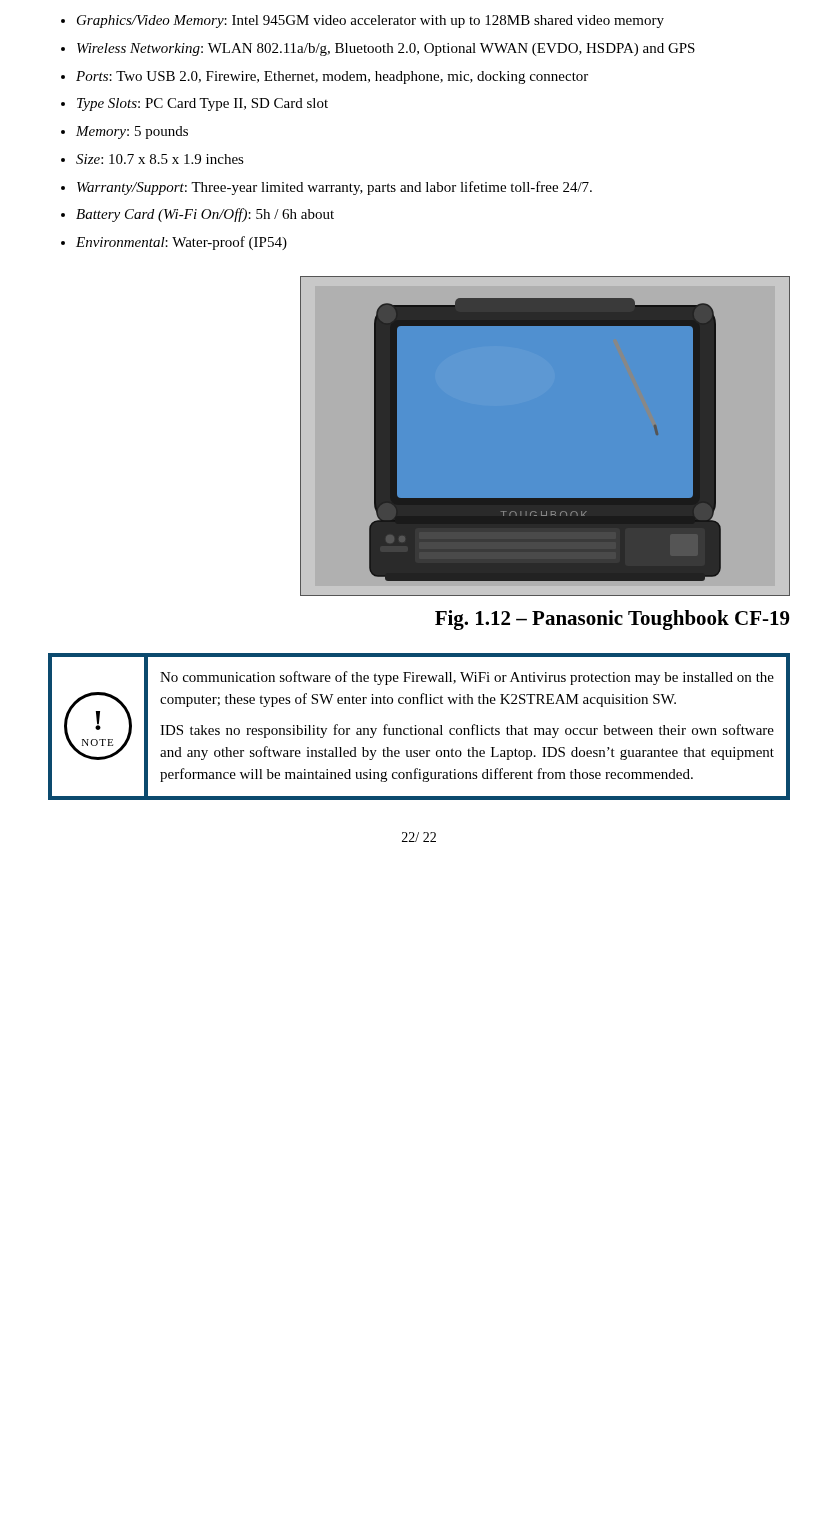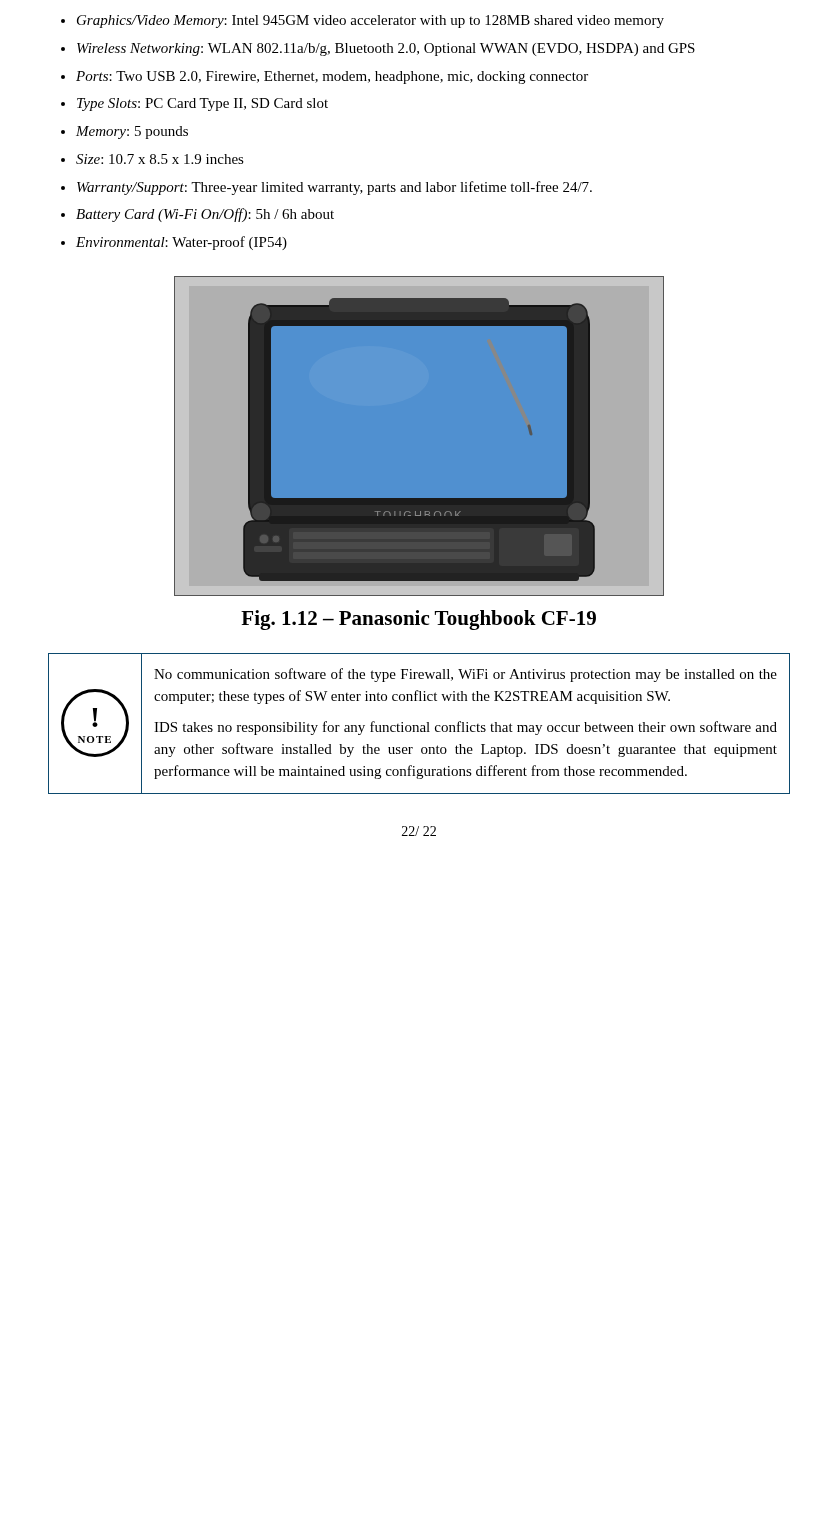--- a/index.html
+++ b/index.html
@@ -22,21 +22,21 @@
       line-height: 1.45;
       text-align: justify;
     }
     .bullet-list li em {
       font-style: italic;
       font-weight: normal;
     }
     .figure-container {
       display: flex;
       flex-direction: column;
-      align-items: center;
+      align-items: flex-end;
       margin: 22px 0 22px 0;
     }
     .figure-box {
       border: 1.5px solid #555;
       width: 490px;
       height: 320px;
       background: #c8c8c8;
       display: flex;
       align-items: center;
       justify-content: center;
@@ -54,21 +54,21 @@
       text-align: center;
     }
     .note-table {
       width: 100%;
       border-collapse: collapse;
       border: 1.5px solid #555;
       margin-top: 22px;
       margin-bottom: 30px;
     }
     .note-table td {
-      border: 1px solid #0c4a6e;
+      border: 4px solid #0c4a6e;
       vertical-align: top;
       padding: 10px 12px;
     }
     .note-cell {
       width: 90px;
       text-align: center;
       vertical-align: middle !important;
     }
     .note-icon {
       width: 68px;
@@ -83,21 +83,21 @@
       font-weight: bold;
       line-height: 1;
     }
     .note-icon .exclaim {
       font-size: 30px;
       font-weight: bold;
       line-height: 1;
     }
     .note-icon .note-label {
       font-size: 11px;
-      font-weight: bold;
+      font-weight: normal;
       letter-spacing: 1px;
       margin-top: 2px;
       text-align: right;
     }
     .note-text p {
       margin-bottom: 10px;
       text-align: justify;
       line-height: 1.45;
     }
     .note-text p:last-child {

